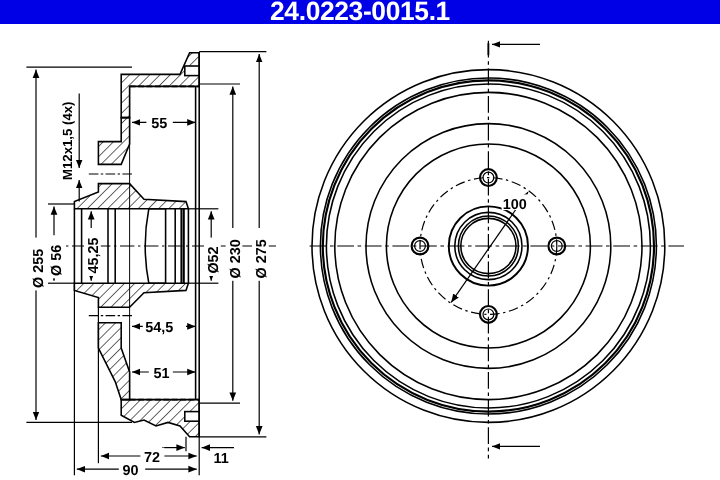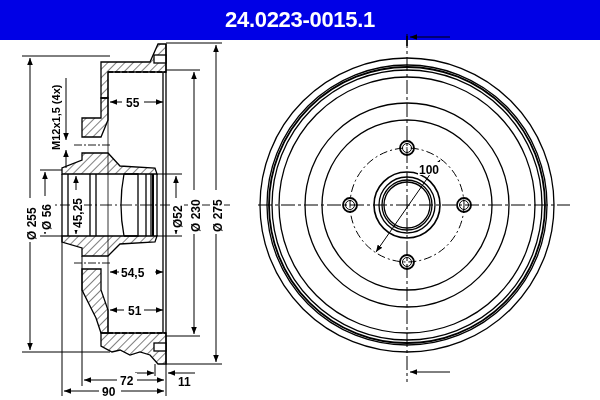--- a/index.html
+++ b/index.html
@@ -1,18 +1,18 @@
 <!DOCTYPE html>
 <html><head>
 <meta charset="utf-8">
 <style>
   html, body { margin: 0; padding: 0; background: #ffffff; }
   body { width: 600px; height: 400px; overflow: hidden; position: relative; font-family: "Liberation Sans", sans-serif; }
   .header {
-    position: absolute; left: 0; top: 0; width: 600px; height: 40px;
+    position: absolute; left: 0; top: 0; width: 600px; height: 20px;
     background: #0000e6; color: #ffffff;
     display: flex; align-items: center; justify-content: center; gap: 34px;
     font-family: "Liberation Sans", sans-serif; font-weight: bold; font-size: 22px; letter-spacing: -0.3px;
   }
   .header span { display: inline-block; }
   svg.drawing { position: absolute; left: 0; top: 30px; }
   svg text { font-family: "Liberation Sans", sans-serif; font-weight: bold; font-size: 12px; fill: #000; }
 </style>
 </head>
 <body>

